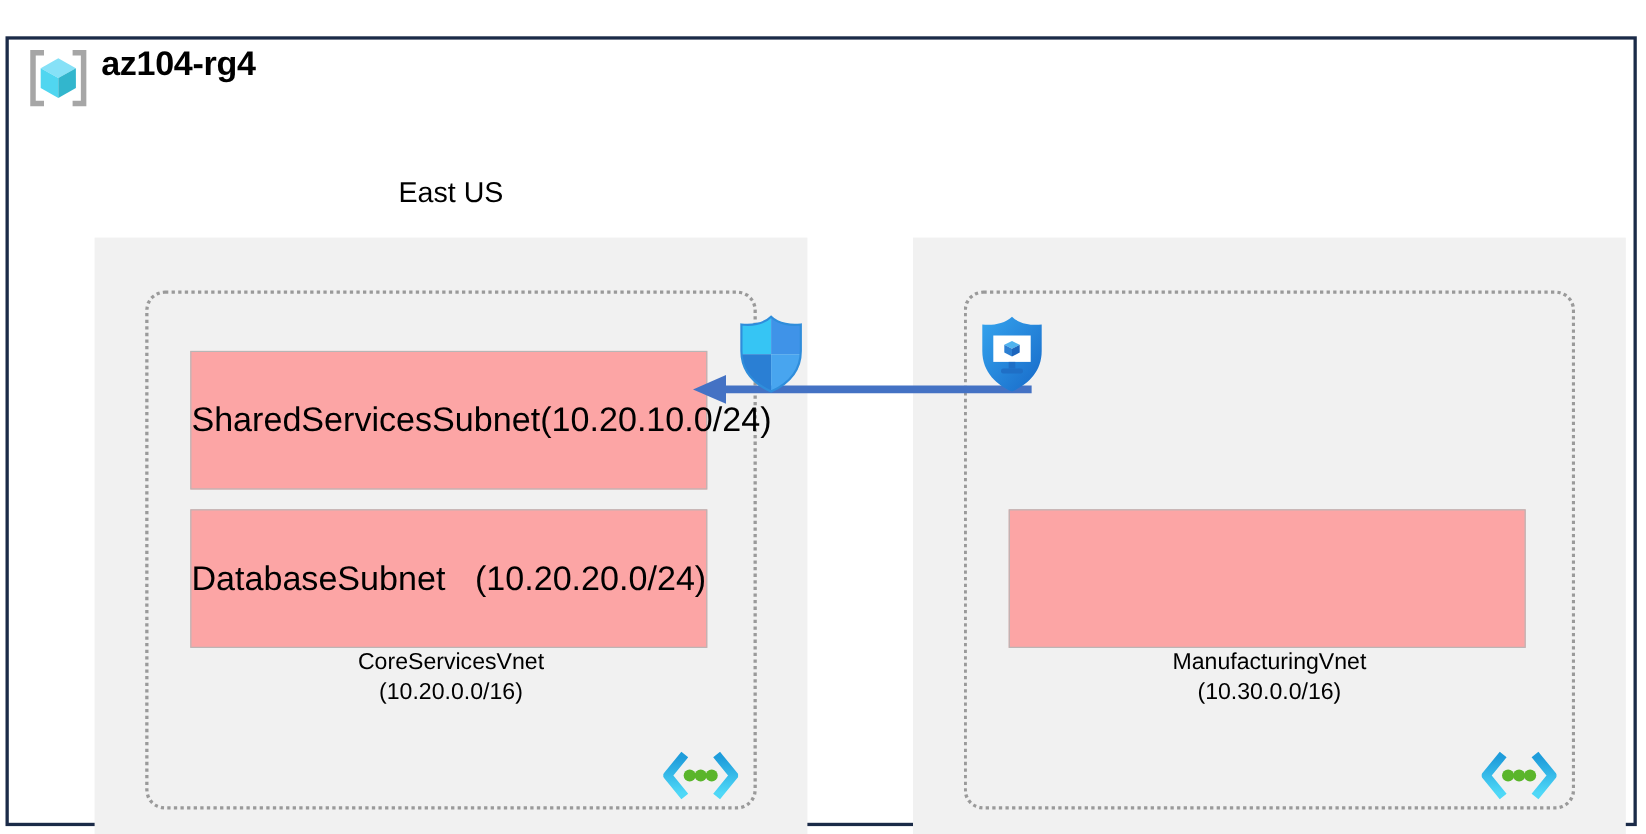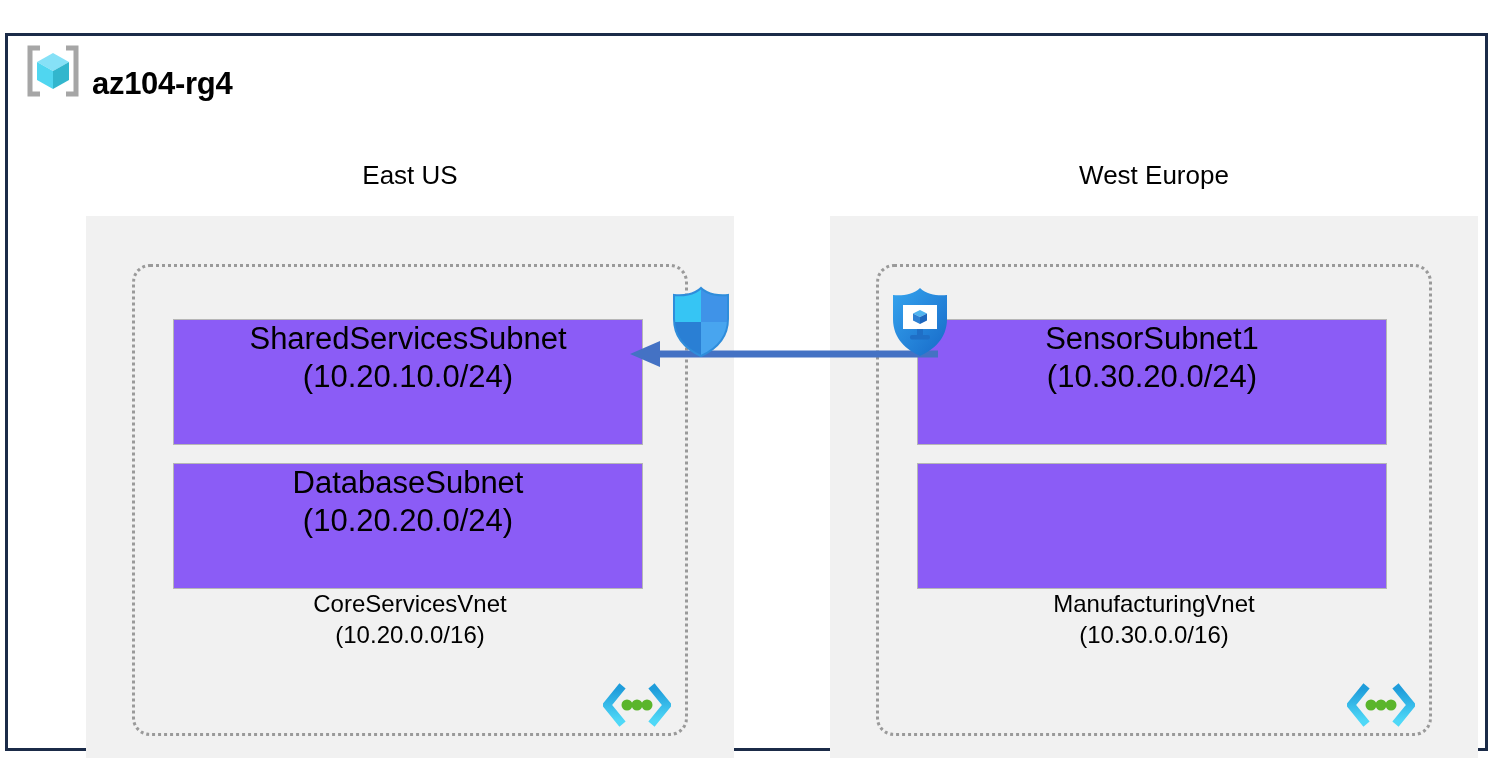--- a/index.html
+++ b/index.html
@@ -25,21 +25,21 @@
     box-sizing: border-box;
     background: #ffffff;
   }
 
   #rg-label {
     position: absolute;
     left: 10px;
     top: 4px;
     height: 62px;
     display: flex;
-    align-items: flex-end;
+    align-items: flex-start;
     gap: 8px;
     background: #ffffff;
     padding: 0 10px 0 4px;
     z-index: 5;
   }
   #rg-label-text {
     font-size: 31px;
     font-weight: bold;
     color: #000000;
     letter-spacing: -0.3px;
@@ -92,48 +92,48 @@
     border: 3px dotted #9a9a9a;
     border-radius: 18px;
     box-sizing: border-box;
   }
   .vnet-label {
     position: absolute;
     left: 0;
     right: 0;
     top: 322px;
     text-align: center;
-    font-size: 24px;
+    font-size: 21px;
     line-height: 1.28;
     color: #000000;
     white-space: nowrap;
   }
 
   
   .vnet-icon {
     position: absolute;
     right: 14px;
     bottom: 6px;
     width: 68px;
     height: 44px;
   }
 
   
   .subnet {
     position: absolute;
     left: 38px;
     width: 470px;
     height: 126px;
-    background: #8b5cf6;
+    background: #fca5a5;
     border: 1px solid #b6b6b6;
     box-sizing: border-box;
     display: flex;
-    flex-direction: column;
+    flex-direction: row;
     align-items: center;
-    justify-content: flex-start;
+    justify-content: space-between;
     font-size: 31px;
     line-height: 1.24;
     color: #000000;
     white-space: nowrap;
   }
   .subnet-1 { top: 52px; }
   .subnet-2 { top: 196px; }
 
   
   .nsg-icon {
@@ -230,29 +230,24 @@
             <circle cx="34" cy="22" r="5.5" fill="#5ab52b"></circle>
             <circle cx="44" cy="22" r="5.5" fill="#5ab52b"></circle>
           </svg>
         </span>
 
       </div>
     </div>
   </div>
 
   <div class="region" id="region-westeu">
-    <div class="region-title">West Europe</div>
     <div class="region-box">
 
       <div class="vnet">
 
-        <div class="subnet subnet-1">
-          <span>SensorSubnet1</span>
-          <span>(10.30.20.0/24)</span>
-        </div>
 
         <div class="subnet subnet-2">
         </div>
 
         <span class="nsg-icon" id="asg-sensor1">
           <svg viewBox="0 0 66 74" width="66" height="74">
             <defs>
               <linearGradient id="asgGrad" x1="0" y1="0" x2="1" y2="1">
                 <stop offset="0" stop-color="#35a4ee"></stop>
                 <stop offset="1" stop-color="#1769c8"></stop>

